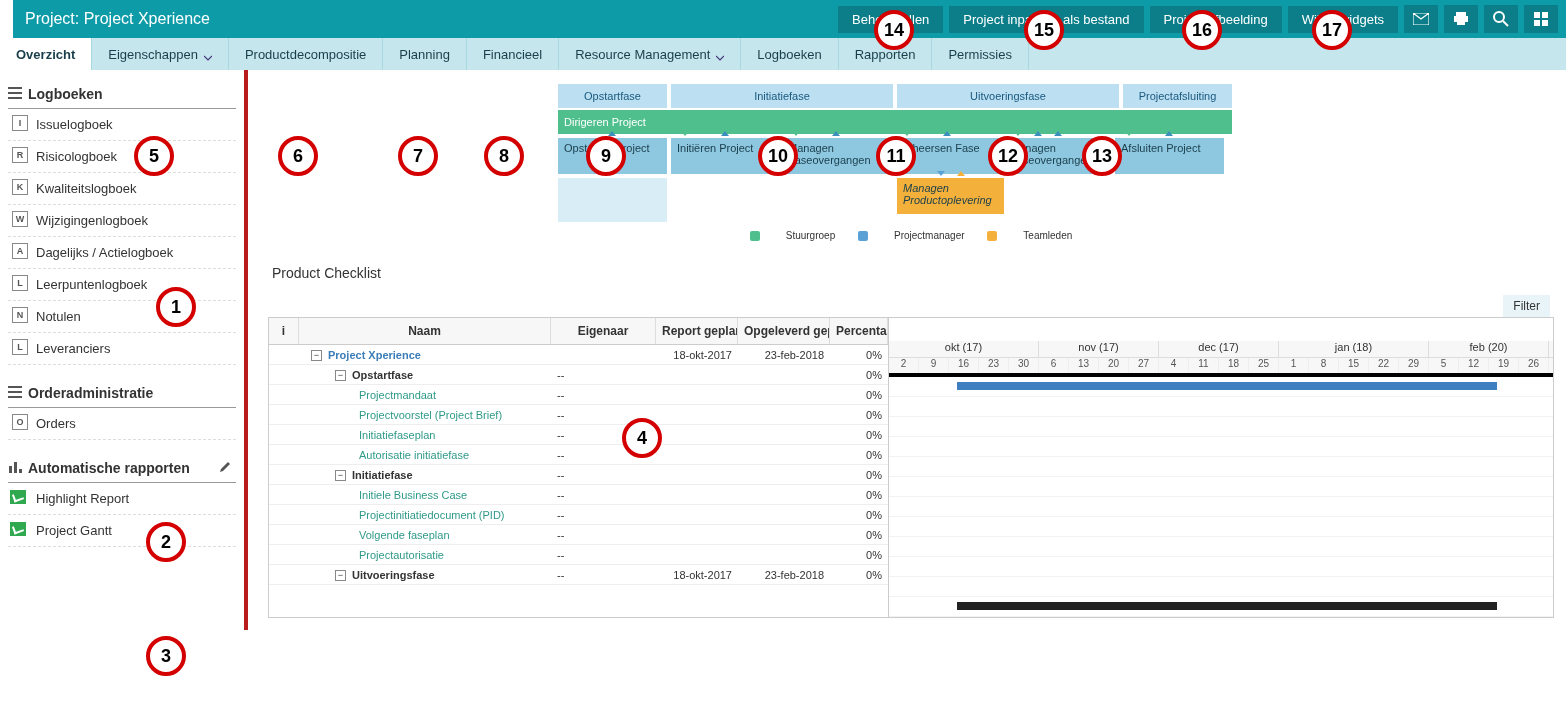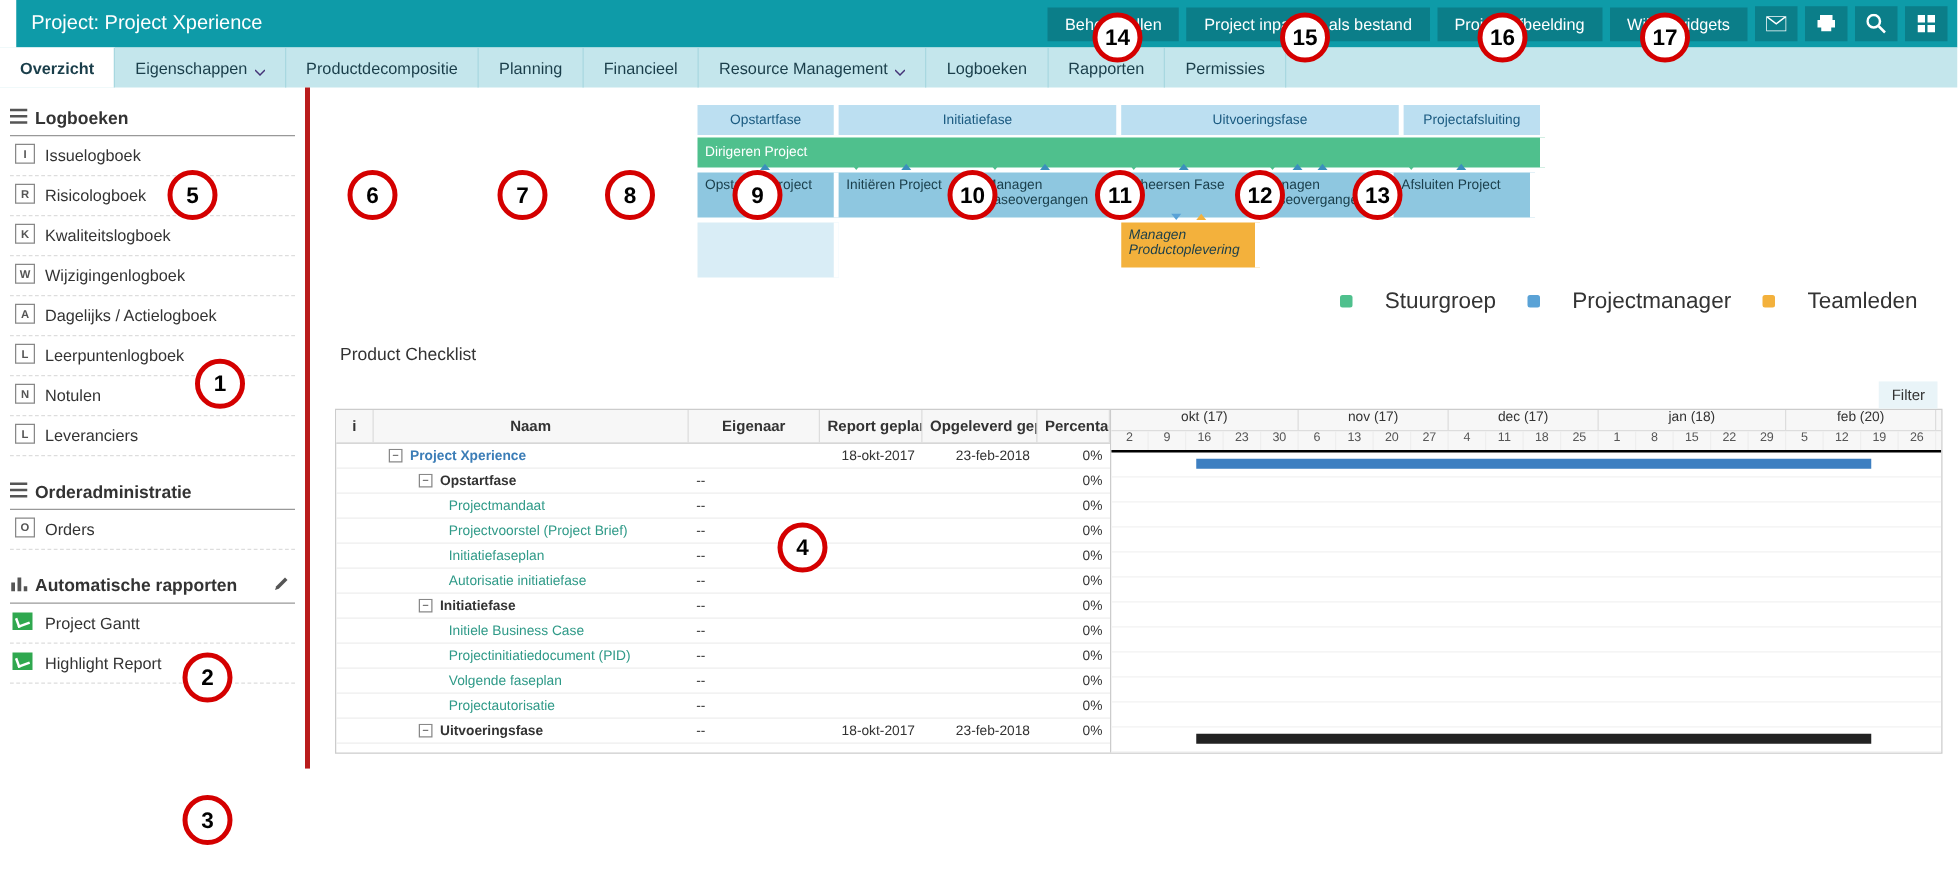--- a/index.html
+++ b/index.html
@@ -37,21 +37,21 @@
   .phase-header { display: flex; }
   .phase-header .ph { height: 24px; background: #bcdff1; color: #1a5a80; font-size: 11px; display: flex; align-items: center; justify-content: center; border-right: 4px solid #fff; }
   .phase-green { height: 24px; background: #4fc08d; color: #fff; font-size: 11px; padding-left: 6px; line-height: 24px; margin-top: 2px; border-right: 4px solid #fff; }
   .phase-row { display: flex; margin-top: 4px; }
   .phase-box { background: #8ec7e0; color: #1a3e4a; font-size: 11px; padding: 4px 6px; height: 36px; border-right: 4px solid #fff; position: relative; }
   .phase-box.orange { background: #f3b13c; font-style: italic; }
   .phase-below { background: #d9edf6; border-right: 4px solid #fff; height: 44px; }
   
   .arrow-up { position: absolute; top: -7px; width: 0;height:0;border-left:4px solid transparent;border-right:4px solid transparent;border-bottom:5px solid #3b8fbd; }
   .arrow-down { position: absolute; top: -7px; width:0;height:0;border-left:4px solid transparent;border-right:4px solid transparent;border-top:5px solid #4fc08d; }
-  .legend { text-align: right; padding: 8px 20px 0 0; font-size: 18px; }
+  .legend { text-align: center; padding: 8px 20px 0 0; font-size: 10px; }
   .legend span { margin-left: 20px; }
   .swatch { display:inline-block; width:10px; height:10px; margin-right:6px; vertical-align:middle; border-radius:2px;}
   .sw-g{background:#4fc08d;} .sw-b{background:#5aa2d6;} .sw-o{background:#f3b13c;}
 
   
   .checklist-title { font-weight: normal; font-size: 14px; margin: 24px 0 14px 4px; }
   .filter-btn { float: right; background: #e9f4f8; padding: 4px 10px; font-size: 12px; cursor: pointer; margin-right: 4px; }
   .grid { display: flex; border: 1px solid #ccc; }
   .grid-left { width: 620px; flex: 0 0 620px; border-right: 1px solid #ccc; }
   .grid-head { display: flex; background: #f7f7f7; border-bottom: 1px solid #ccc; }
@@ -70,21 +70,21 @@
   .gc.start { width: 82px; text-align:right; }
   .gc.opg { width: 92px; text-align:right; }
   .gc.pct { width: 58px; text-align:right; }
   .tree-toggle { display:inline-block; width:11px; height:11px; border:1px solid #888; text-align:center; line-height:9px; font-size:9px; margin-right:6px; vertical-align:middle; cursor:pointer; }
   .link-blue { color: #3b7db7; cursor:pointer; }
   .link-teal { color: #2f9a88; cursor:pointer; }
   .bold { font-weight: bold; }
 
   
   .grid-right { flex:1; overflow:hidden; }
-  .gantt-head { background:#f7f7f7; border-bottom:2px solid #000000; }
+  .gantt-head { background:#f7f7f7; border-bottom:4px solid #000000;margin-top:23px; }
   .gantt-months { display:flex; height:16px; }
   .gm { border-right:1px solid #ddd; text-align:center; font-size:11px; }
   .gantt-days { display:flex; height:16px; border-top:1px solid #ddd;}
   .gd { width:30px; border-right:1px solid #eee; text-align:center; font-size:10px; color:#555;}
   .gantt-body { position:relative; }
   .gantt-row { height:20px; border-bottom:1px solid #f2f2f2; position:relative; }
   .bar-blue { position:absolute; top:5px; height:8px; background:#3d7fc1; }
   .bar-black { position:absolute; top:5px; height:8px; background:#222; }
 
   
@@ -196,22 +196,22 @@
       <span class="hicon"><svg width="14" height="14" viewBox="0 0 14 14">
             <rect x="1" y="6" width="3" height="7" fill="#555"></rect>
             <rect x="6" y="2" width="3" height="11" fill="#555"></rect>
             <rect x="11" y="9" width="3" height="4" fill="#555"></rect>
           </svg></span>
       <span>Automatische rapporten</span>
       <span class="pencil"><svg width="14" height="14" viewBox="0 0 14 14">
             <path d="M2 12l1-3 7-7 2 2-7 7z" fill="#555"></path>
           </svg></span>
     </div>
+    <div class="side-item"><span class="greenbox"></span><span>Highlight Report</span></div>
     <div class="side-item"><span class="greenbox"></span><span>Project Gantt</span></div>
-    <div class="side-item"><span class="greenbox"></span><span>Highlight Report</span></div>
   </div>
 
   <div class="main">
 
     <div class="phase-wrap">
       <div class="phase-header">
         <div class="ph" style="width:113px">Opstartfase</div>
         <div class="ph" style="width:226px">Initiatiefase</div>
         <div class="ph" style="width:226px">Uitvoeringsfase</div>
         <div class="ph" style="width:113px">Projectafsluiting</div>

